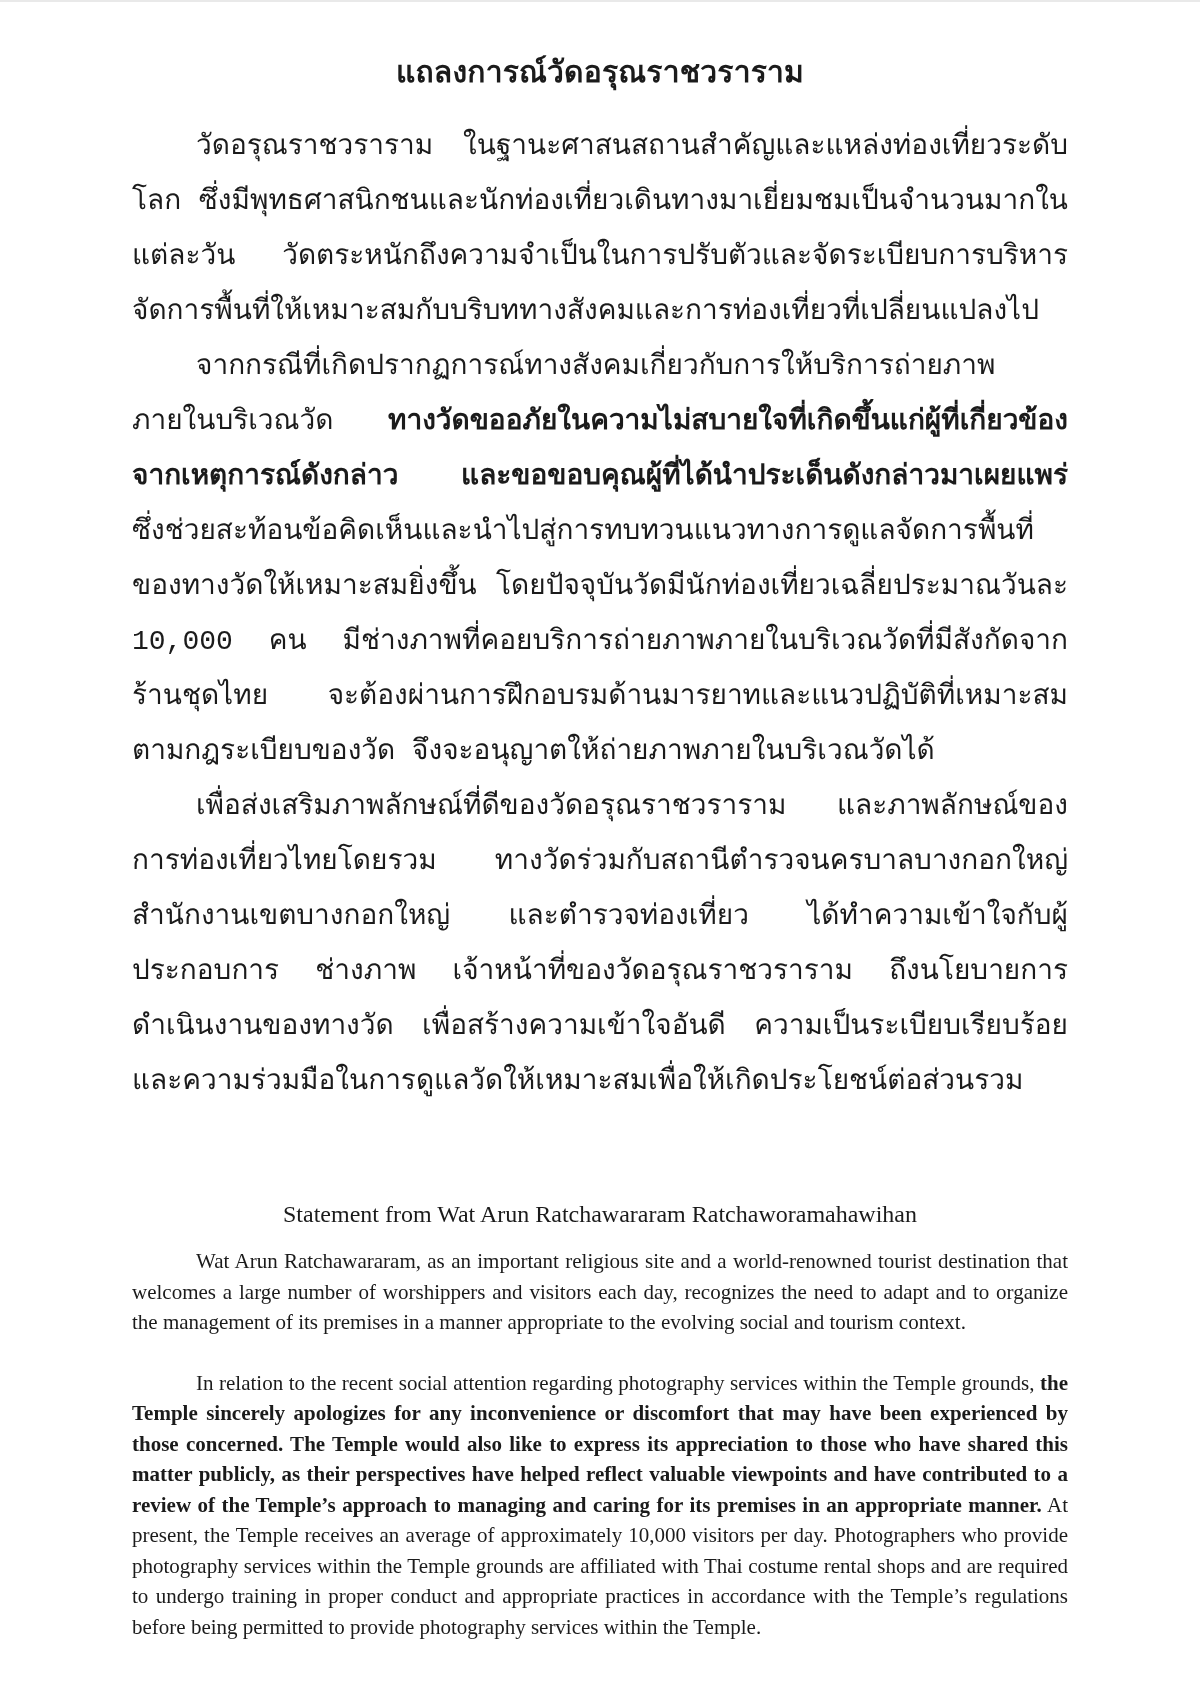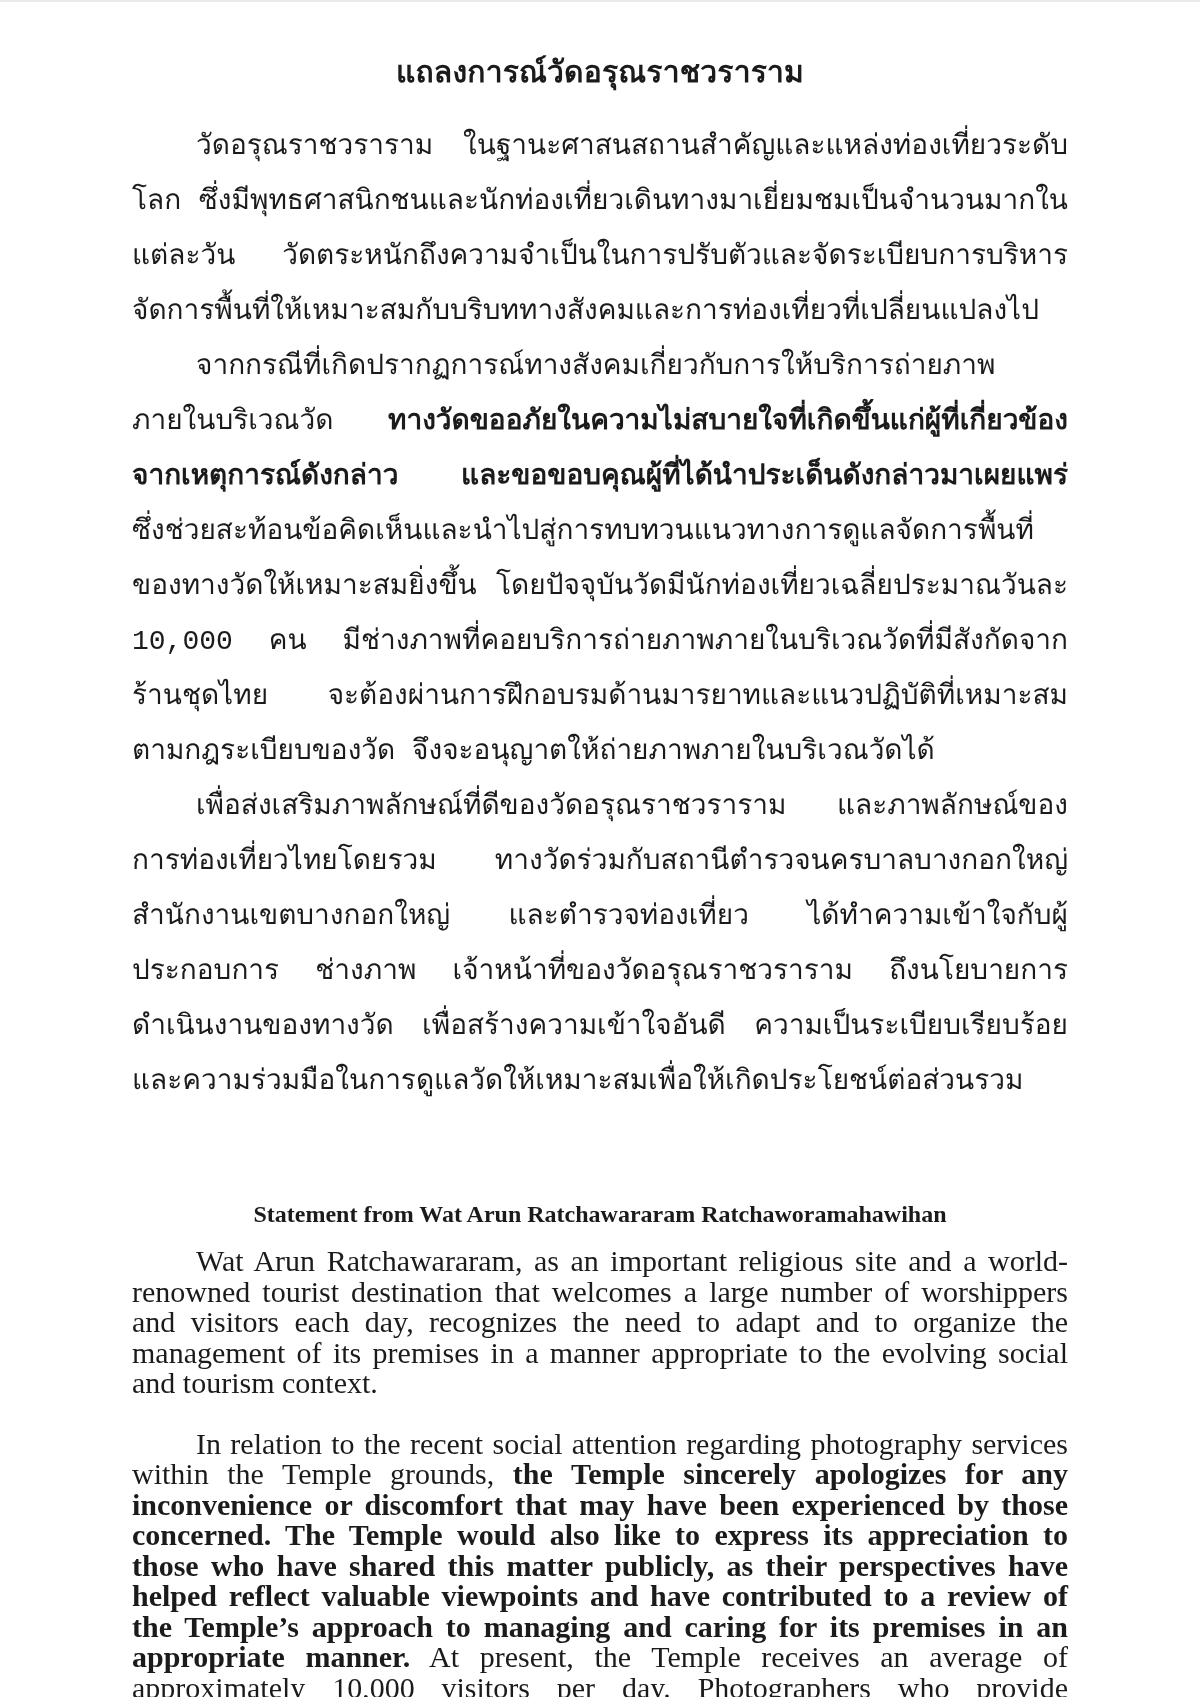--- a/index.html
+++ b/index.html
@@ -33,27 +33,27 @@
     line-height: 55px;
     text-align: justify;
     text-indent: 64px;
     margin: 0;
     word-break: break-word;
   }
   
   .en-heading {
     font-family: "Liberation Serif", "DejaVu Serif", serif;
     font-size: 24px;
-    font-weight: bold;
+    font-weight: normal;
     text-align: center;
     margin: 92px 0 18px 0;
   }
   .en-body p {
     font-family: "Liberation Serif", "DejaVu Serif", serif;
-    font-size: 30px;
+    font-size: 21px;
     line-height: 30.5px;
     text-align: justify;
     text-indent: 64px;
     margin: 0 0 30px 0;
   }
   .bold {
     font-weight: bold;
   }
 </style>
 </head>

